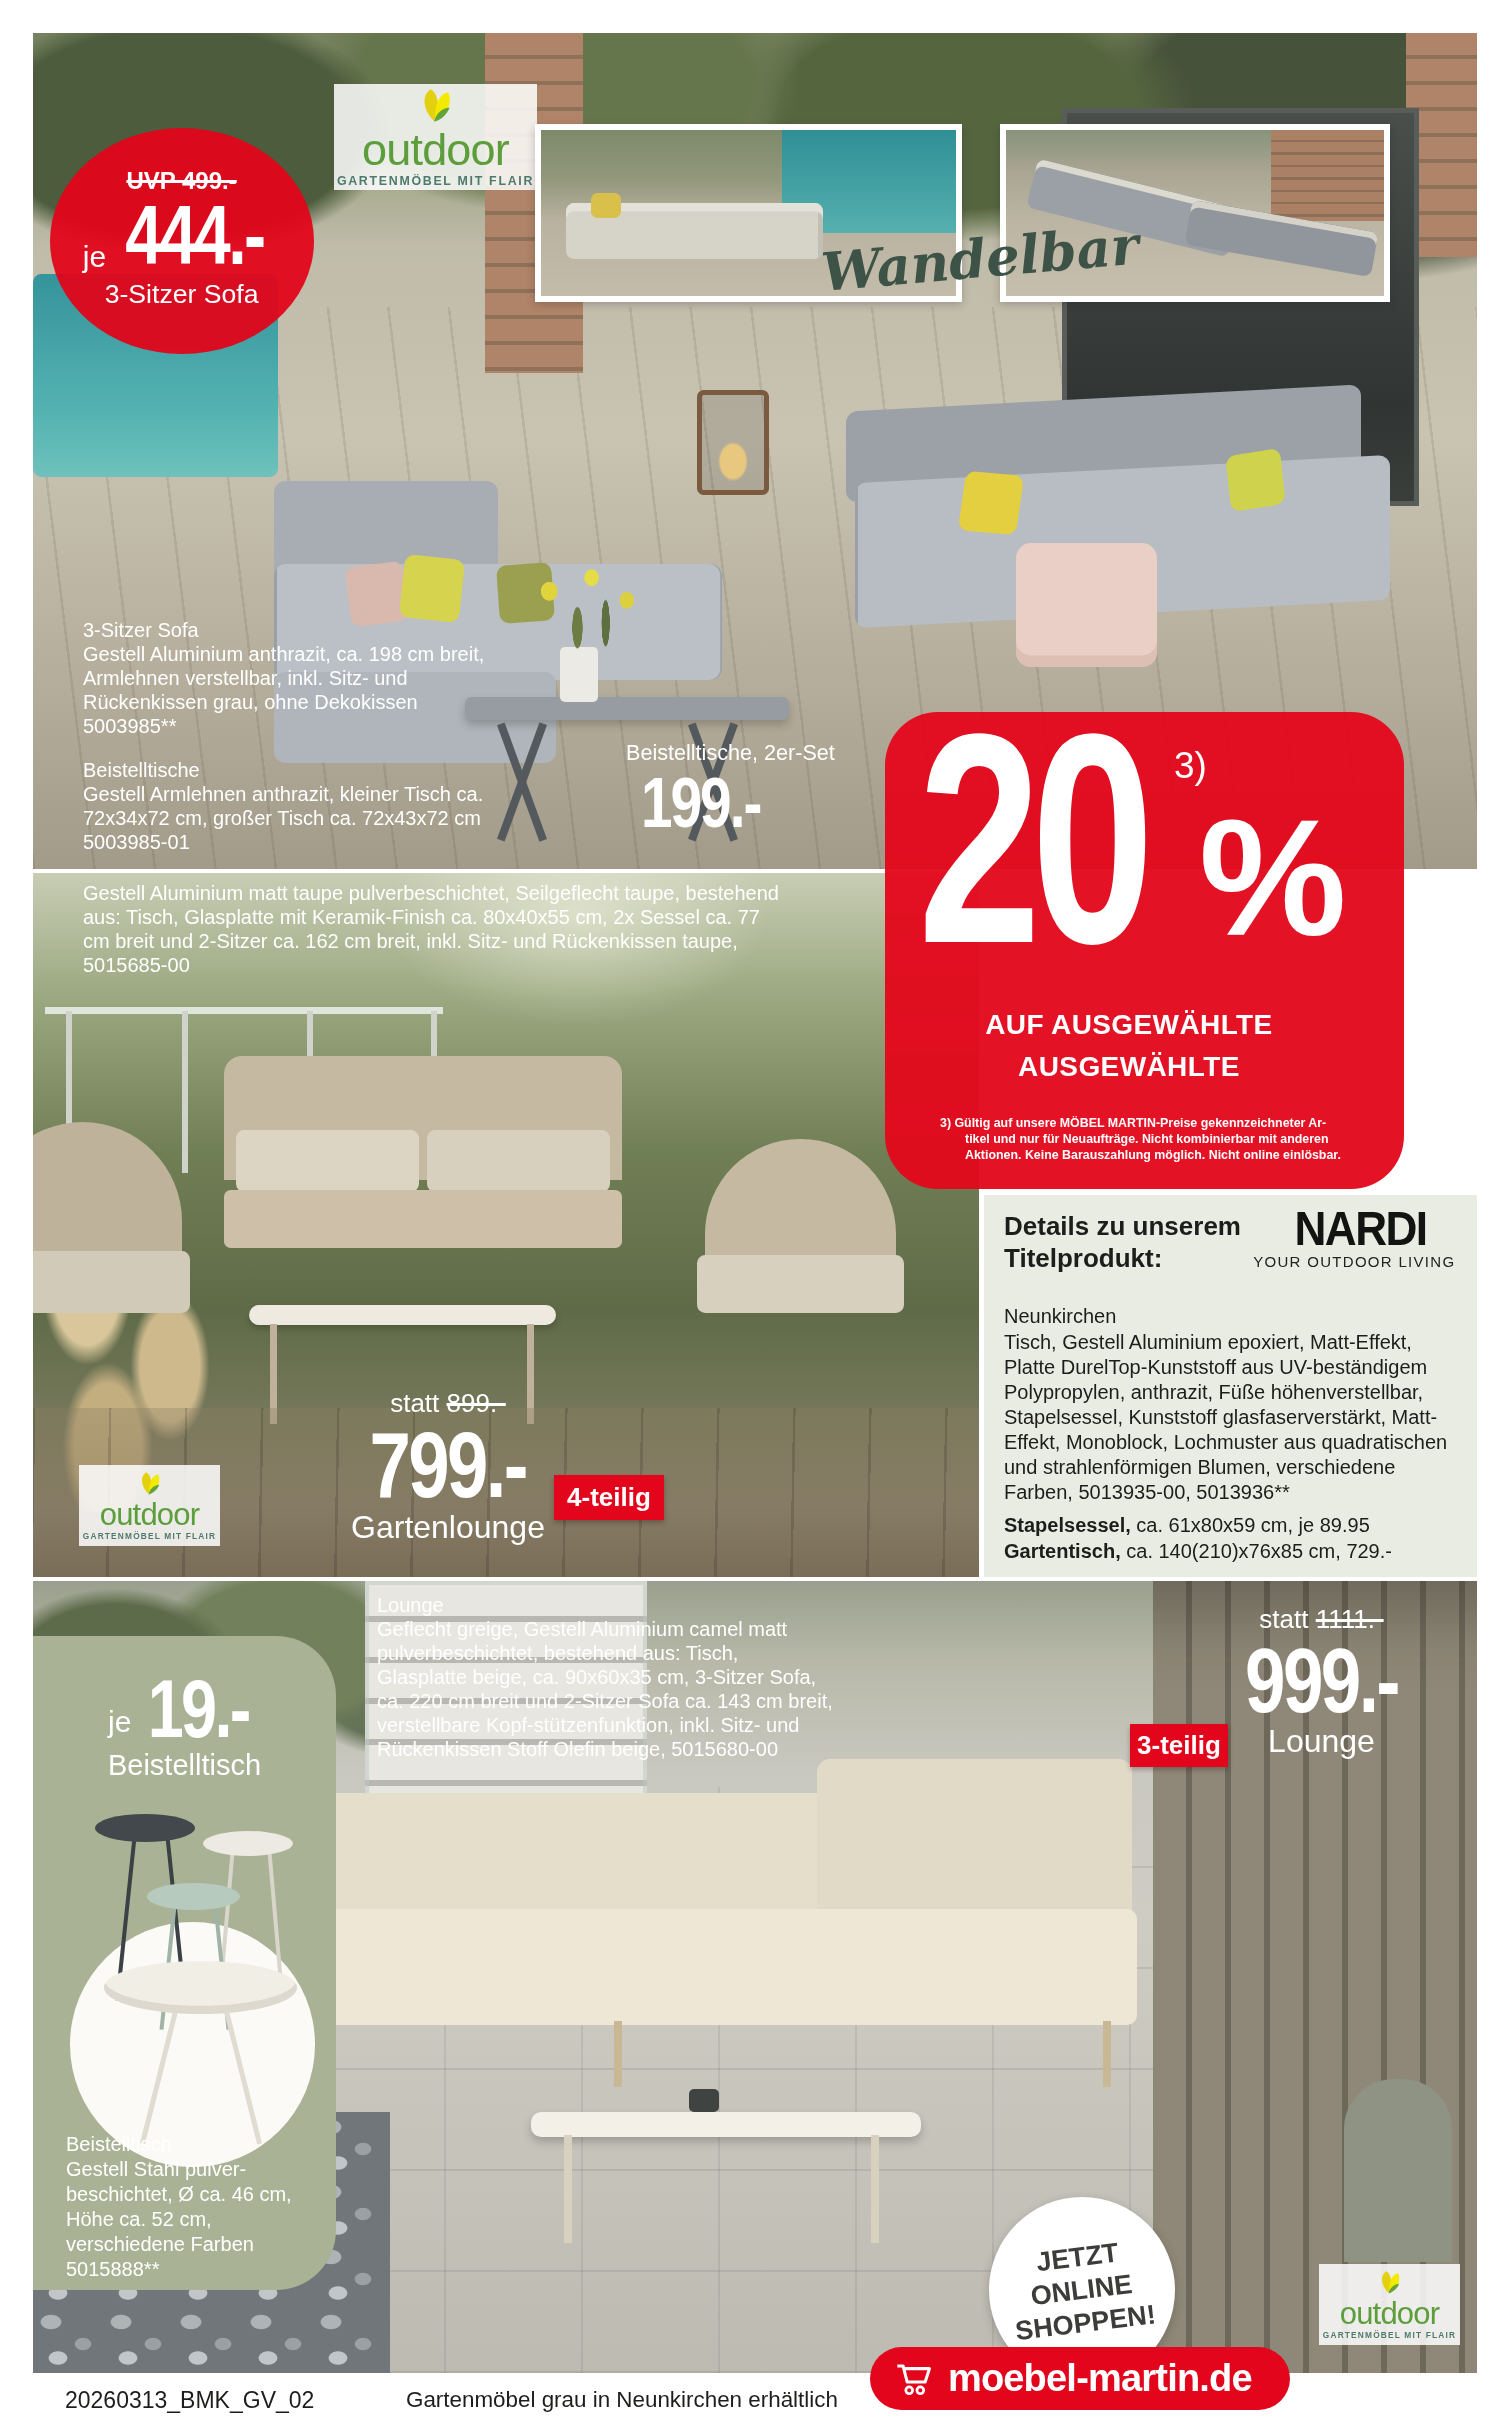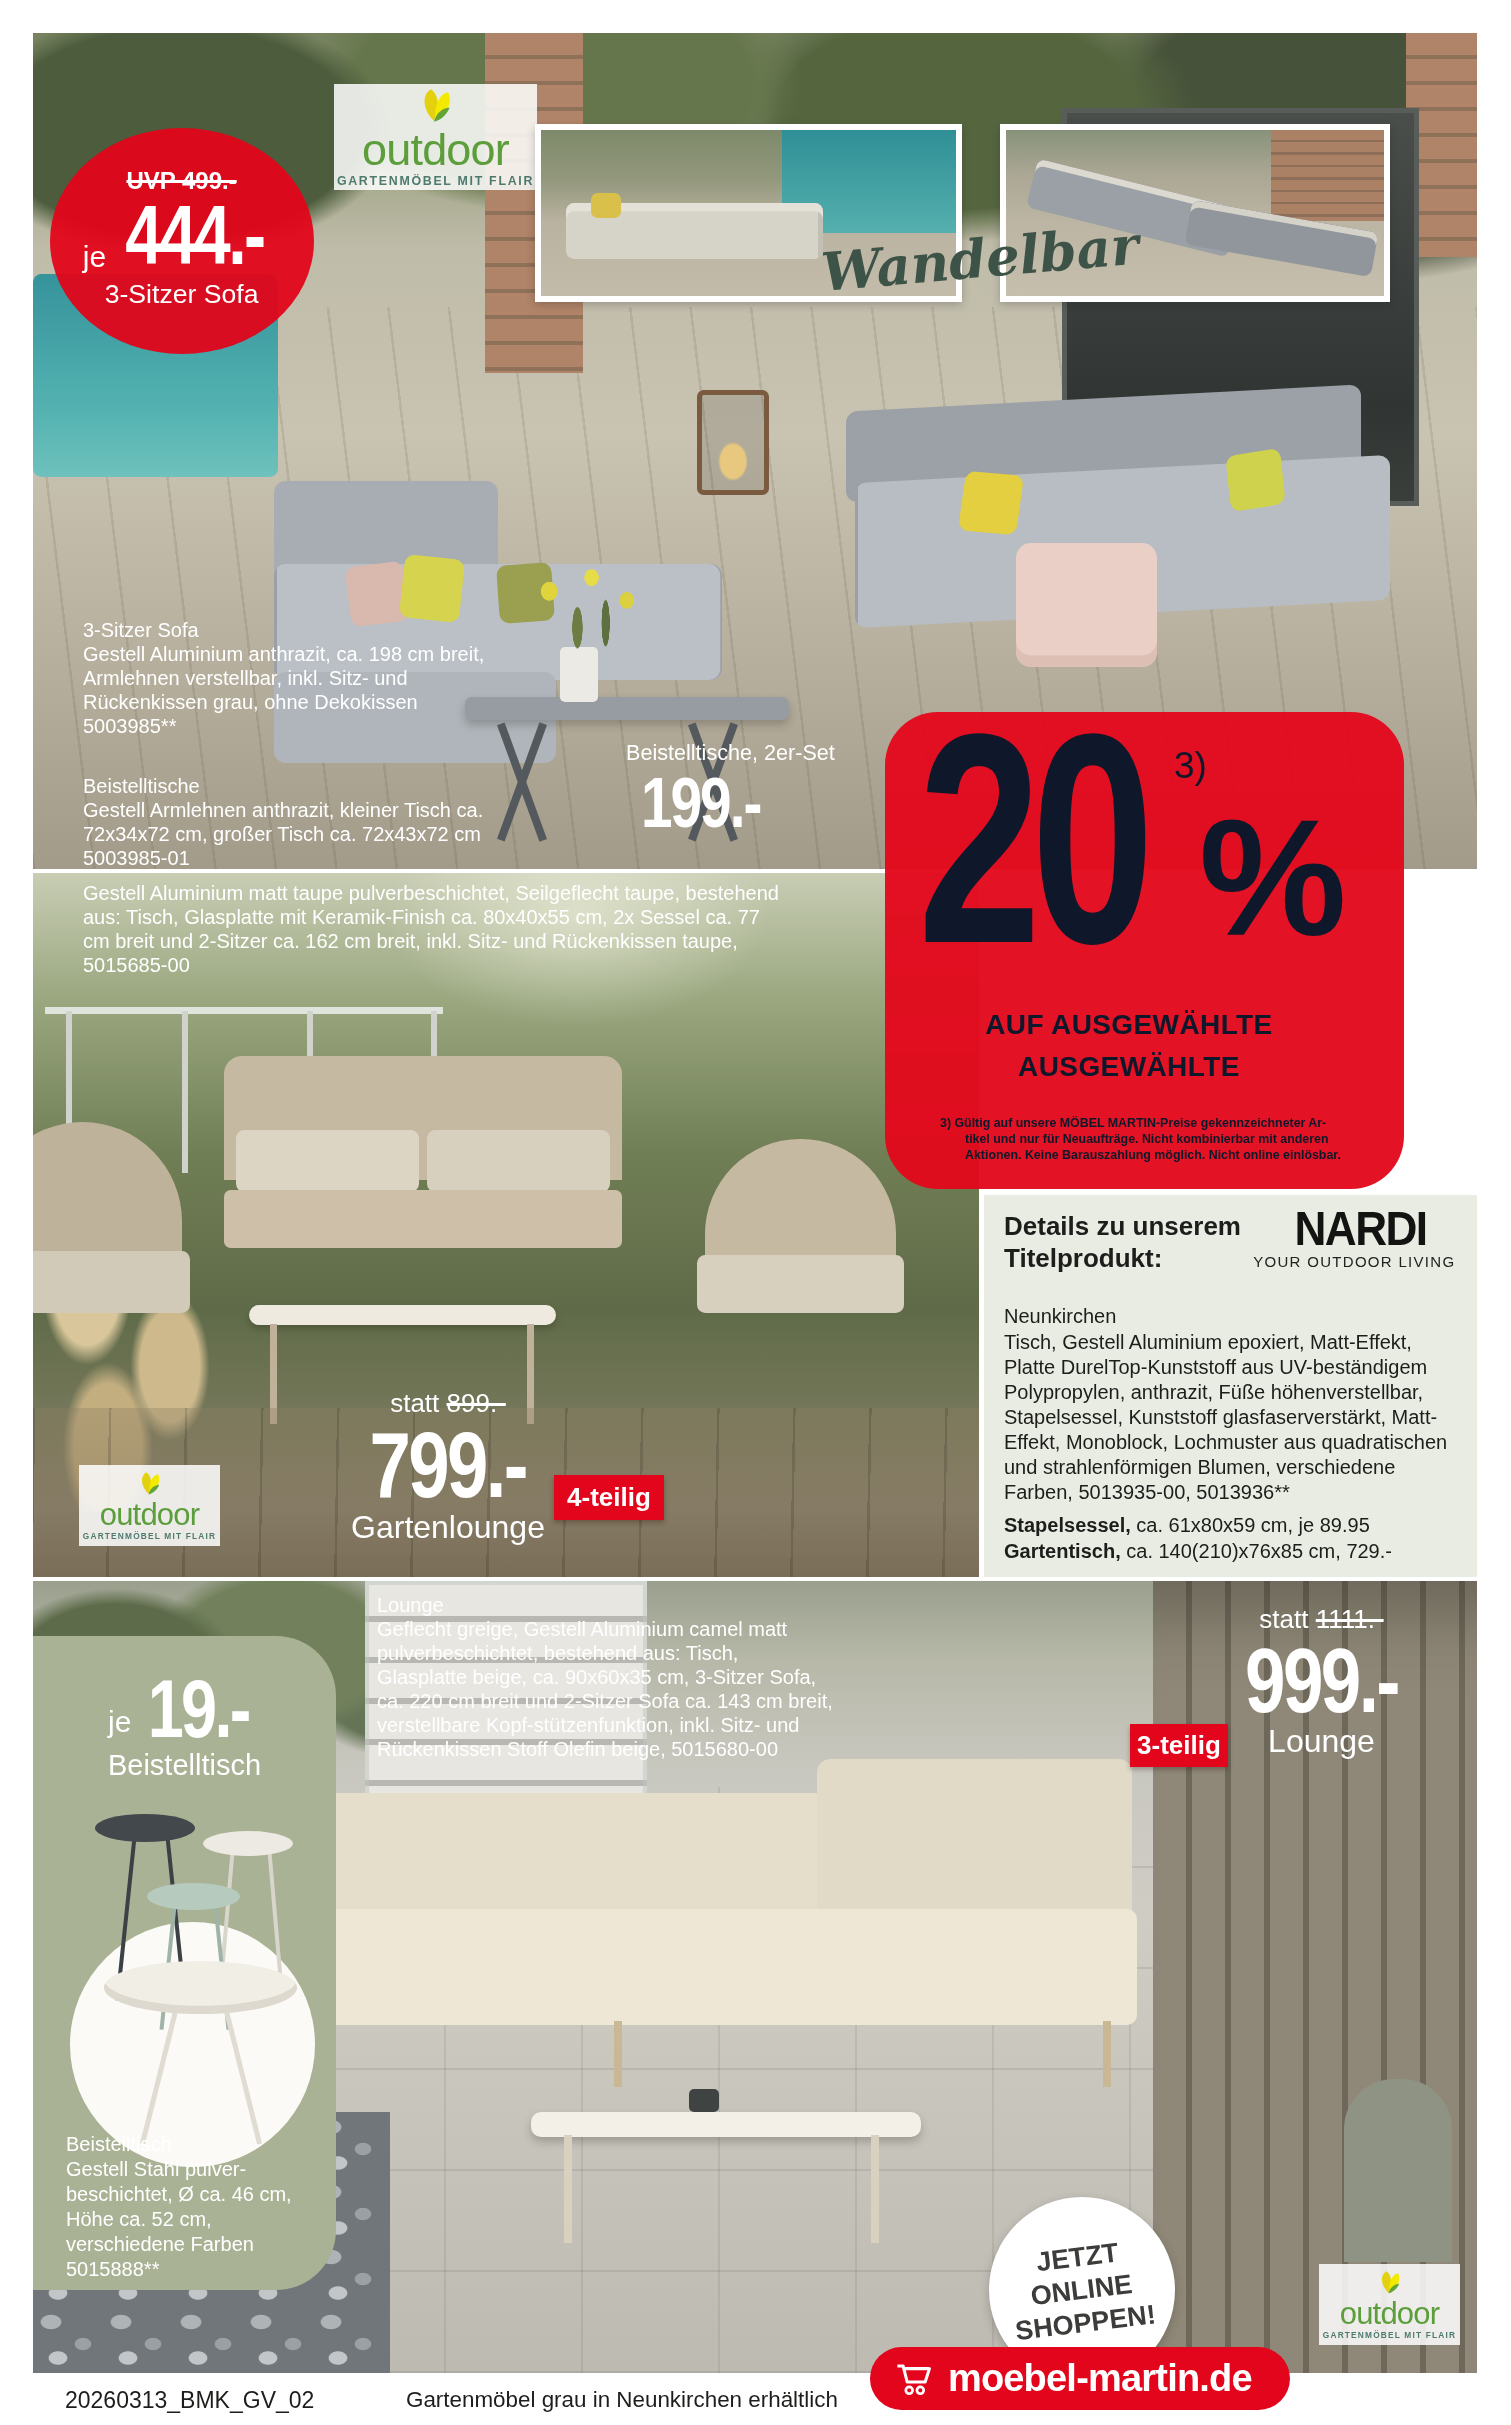--- a/index.html
+++ b/index.html
@@ -99,28 +99,28 @@
   #circle-badge .cb-uvp{font-size:24px;font-weight:700;margin-top:-5px;}
   #circle-badge .cb-row{line-height:.95;margin:1.7px 0 3.3px 0;white-space:nowrap;}
   #circle-badge .cb-je{font-size:30px;font-weight:400;vertical-align:-3.3px;margin-right:1.7px;}
   #circle-badge .cb-price{font-size:83px;font-weight:700;letter-spacing:-3.3px;}
   #circle-badge .cb-prod{font-size:26.6px;}
 
   
   .ov-text{position:absolute;color:#fff;font-size:20px;line-height:24px;z-index:3;}
   .ov-title{margin:0;}
   #sofa-text{left:50px;top:585px;width:452px;}
-  #sofa-text .blk2{margin-top:36px;}
+  #sofa-text .blk2{margin-top:20px;}
   #set-offer{left:593px;top:707px;z-index:3;color:#fff;}
   #set-offer .so-label{font-size:21.6px;}
   #set-offer .so-price{font-size:71px;font-weight:700;letter-spacing:-2.5px;line-height:1.05;}
 
   
   #discount{left:885px;top:712px;width:519px;height:477px;border-radius:53px;background:rgba(227,8,28,.96);
-    z-index:5;color:#0f172a;overflow:hidden;}
+    z-index:5;color:#ffffff;overflow:hidden;}
   #discount .d20{position:absolute;left:33px;top:-23px;font-size:299px;line-height:299px;font-weight:700;letter-spacing:-13.3px;}
   #discount .dfn{position:absolute;left:289px;top:33px;font-size:37px;font-weight:400;}
   #discount .dpct{position:absolute;left:314px;top:83px;font-size:166px;font-weight:700;line-height:166px;}
   #discount .dline1{position:absolute;left:0;top:297px;width:94%;text-align:center;font-size:28px;font-weight:600;letter-spacing:0.4px;}
   #discount .dline2{position:absolute;left:0;top:339px;width:94%;text-align:center;font-size:28px;font-weight:600;letter-spacing:0.4px;}
   #discount .dlegal{position:absolute;left:55px;top:403px;width:490px;font-size:12.4px;line-height:16px;font-weight:600;}
   #discount .dlegal span{display:block;}
   #discount .dlegal span + span{padding-left:25px;}
 
   

